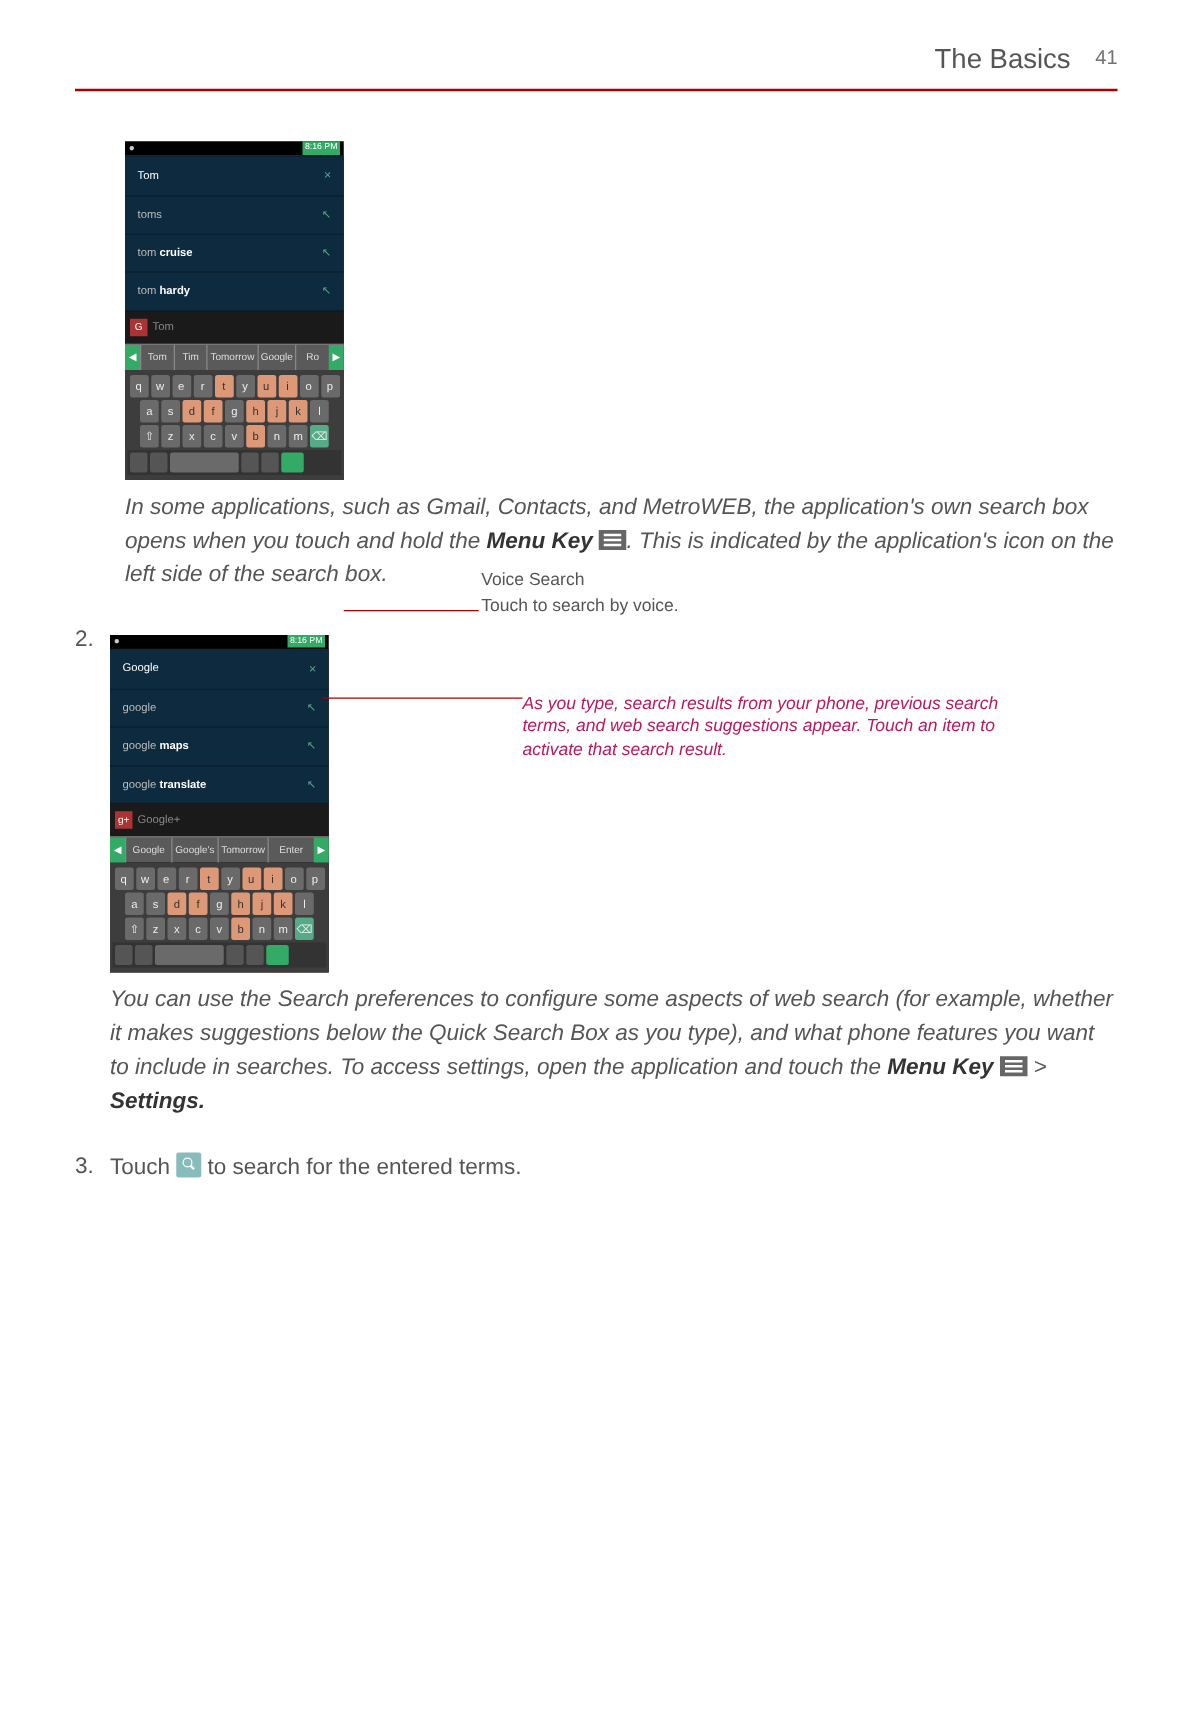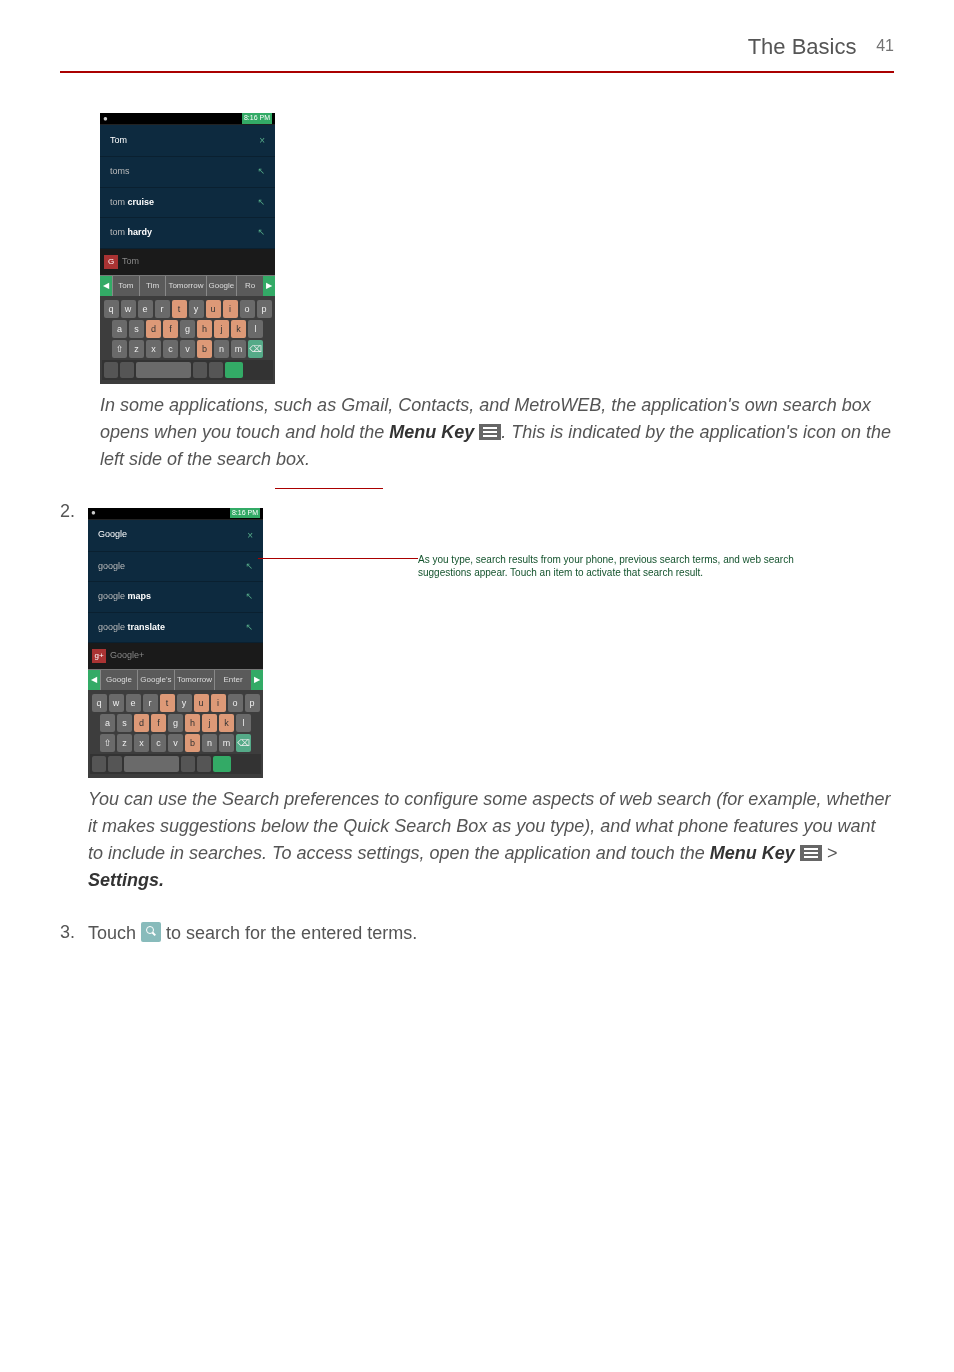--- a/index.html
+++ b/index.html
@@ -148,23 +148,24 @@
     .step { margin-top: 25px; display: flex; gap: 8px; }
     .step-num { min-width: 20px; color: #555; font-size: 18px; }
     .step-body { flex: 1; color: #555; font-size: 18px; }
     .inset { padding-left: 40px; }
     .shot2-wrap { position: relative; margin-top: 10px; }
     .annot {
       position: absolute;
       left: 330px;
       top: 45px;
       width: 420px;
-      font-size: 10px;
-      color: #14532d;
+      font-size: 14px;
+      color: #be185d;
       line-height: 1.35;
+      font-style: italic;
     }
     .annot-line {
       position: absolute;
       left: 170px;
       top: 50px;
       width: 160px;
       height: 1px;
       background: #a00;
     }
   </style>
@@ -252,20 +253,24 @@
           <span class="bk"></span>
           <span class="bk"></span>
           <span class="spacekey"></span>
           <span class="bk"></span>
           <span class="bk"></span>
           <span class="srch"></span>
         </div>
       </div>
     </div>
     <div class="voice-line"></div>
+    <div class="voice-callout">
+      <div>Voice Search</div>
+      <div>Touch to search by voice.</div>
+    </div>
   </div>
 
   <div class="para">
     <span>In some applications, such as Gmail, Contacts, and MetroWEB, the application's own search box opens when you touch and hold the </span><span class="bold">Menu Key</span>
     <span class="menu-icon"></span><span>. This is indicated by the application's icon on the left side of the search box.</span>
   </div>
 </div>
 
 <div class="step">
   <div class="step-num">2.</div>

